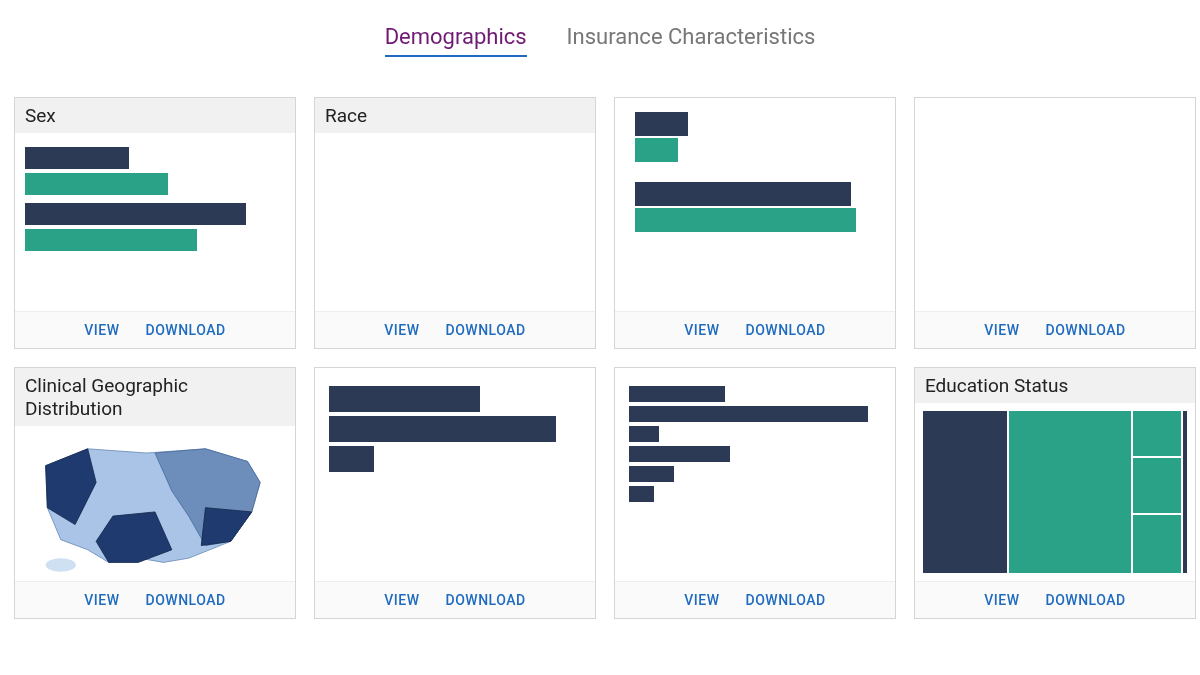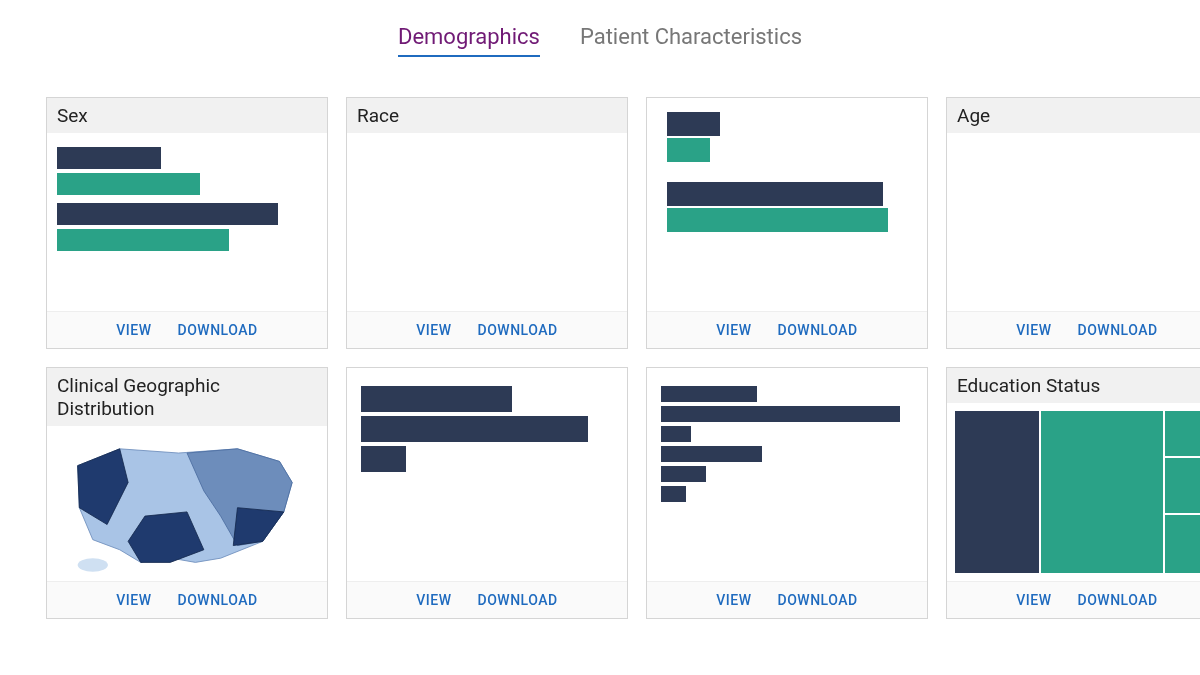--- a/index.html
+++ b/index.html
@@ -24,21 +24,20 @@
   }
   .tab.active {
     color: #701a75;
     border-bottom: 2px solid #1f6bbf;
   }
   .grid {
     display: grid;
     grid-template-columns: repeat(4, 282px);
     gap: 18px;
     padding: 30px 14px 0 14px;
-    margin-left: 32px;
   }
   .card {
     border: 1px solid #d5d5d5;
     background: #fff;
     display: flex;
     flex-direction: column;
     height: 252px;
   }
   .card-title {
     background: #f1f1f1;
@@ -109,21 +108,21 @@
   .geo-chart svg { width:100%; height:100%; }
 
   .navy  { background:#2d3a55; }
   .teal  { background:#2aa287; }
 </style>
 </head>
 <body>
 
 <div class="tabs">
   <div class="tab active">Demographics</div>
-  <div class="tab">Patient Characteristics</div>
+  <div class="tab">Insurance Characteristics</div>
 </div>
 
 <div class="grid">
 
   <div class="card">
     <div class="card-title">Sex</div>
     <div class="card-body">
       <div class="sex-chart">
         <div class="sex-row">
             <div class="sex-bar navy" style="width:40%"></div>
@@ -183,21 +182,20 @@
         <div class="eth-bar teal" style="width:92%"></div>
       </div>
     </div>
     <div class="card-footer">
       <span class="card-action">VIEW</span>
       <span class="card-action">DOWNLOAD</span>
     </div>
   </div>
 
   <div class="card">
-    <div class="card-title">Age</div>
     <div class="card-body">
       <div class="age-chart">
         <div class="age-group">
             <div class="age-bar navy" style="height:18%"></div>
             <div class="age-bar teal" style="height:10%"></div>
           </div>
         <div class="age-group">
             <div class="age-bar navy" style="height:55%"></div>
             <div class="age-bar teal" style="height:60%"></div>
           </div>

